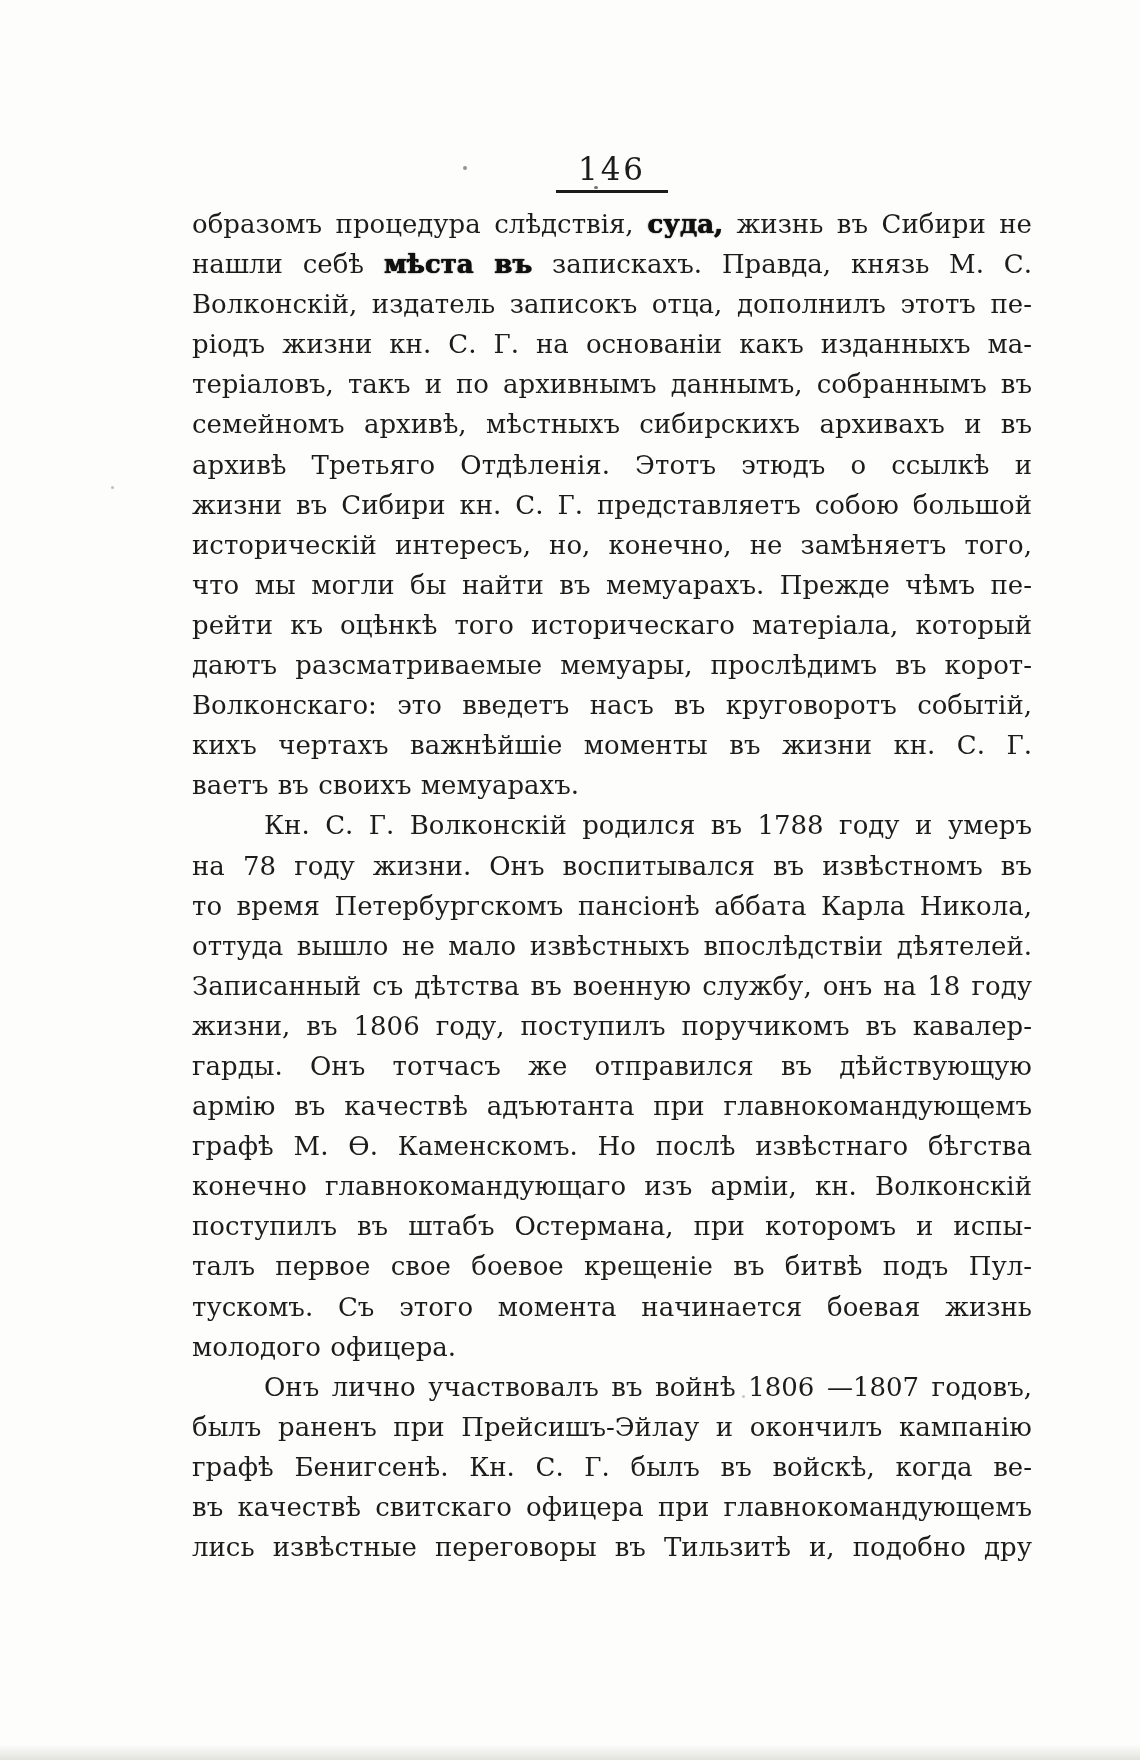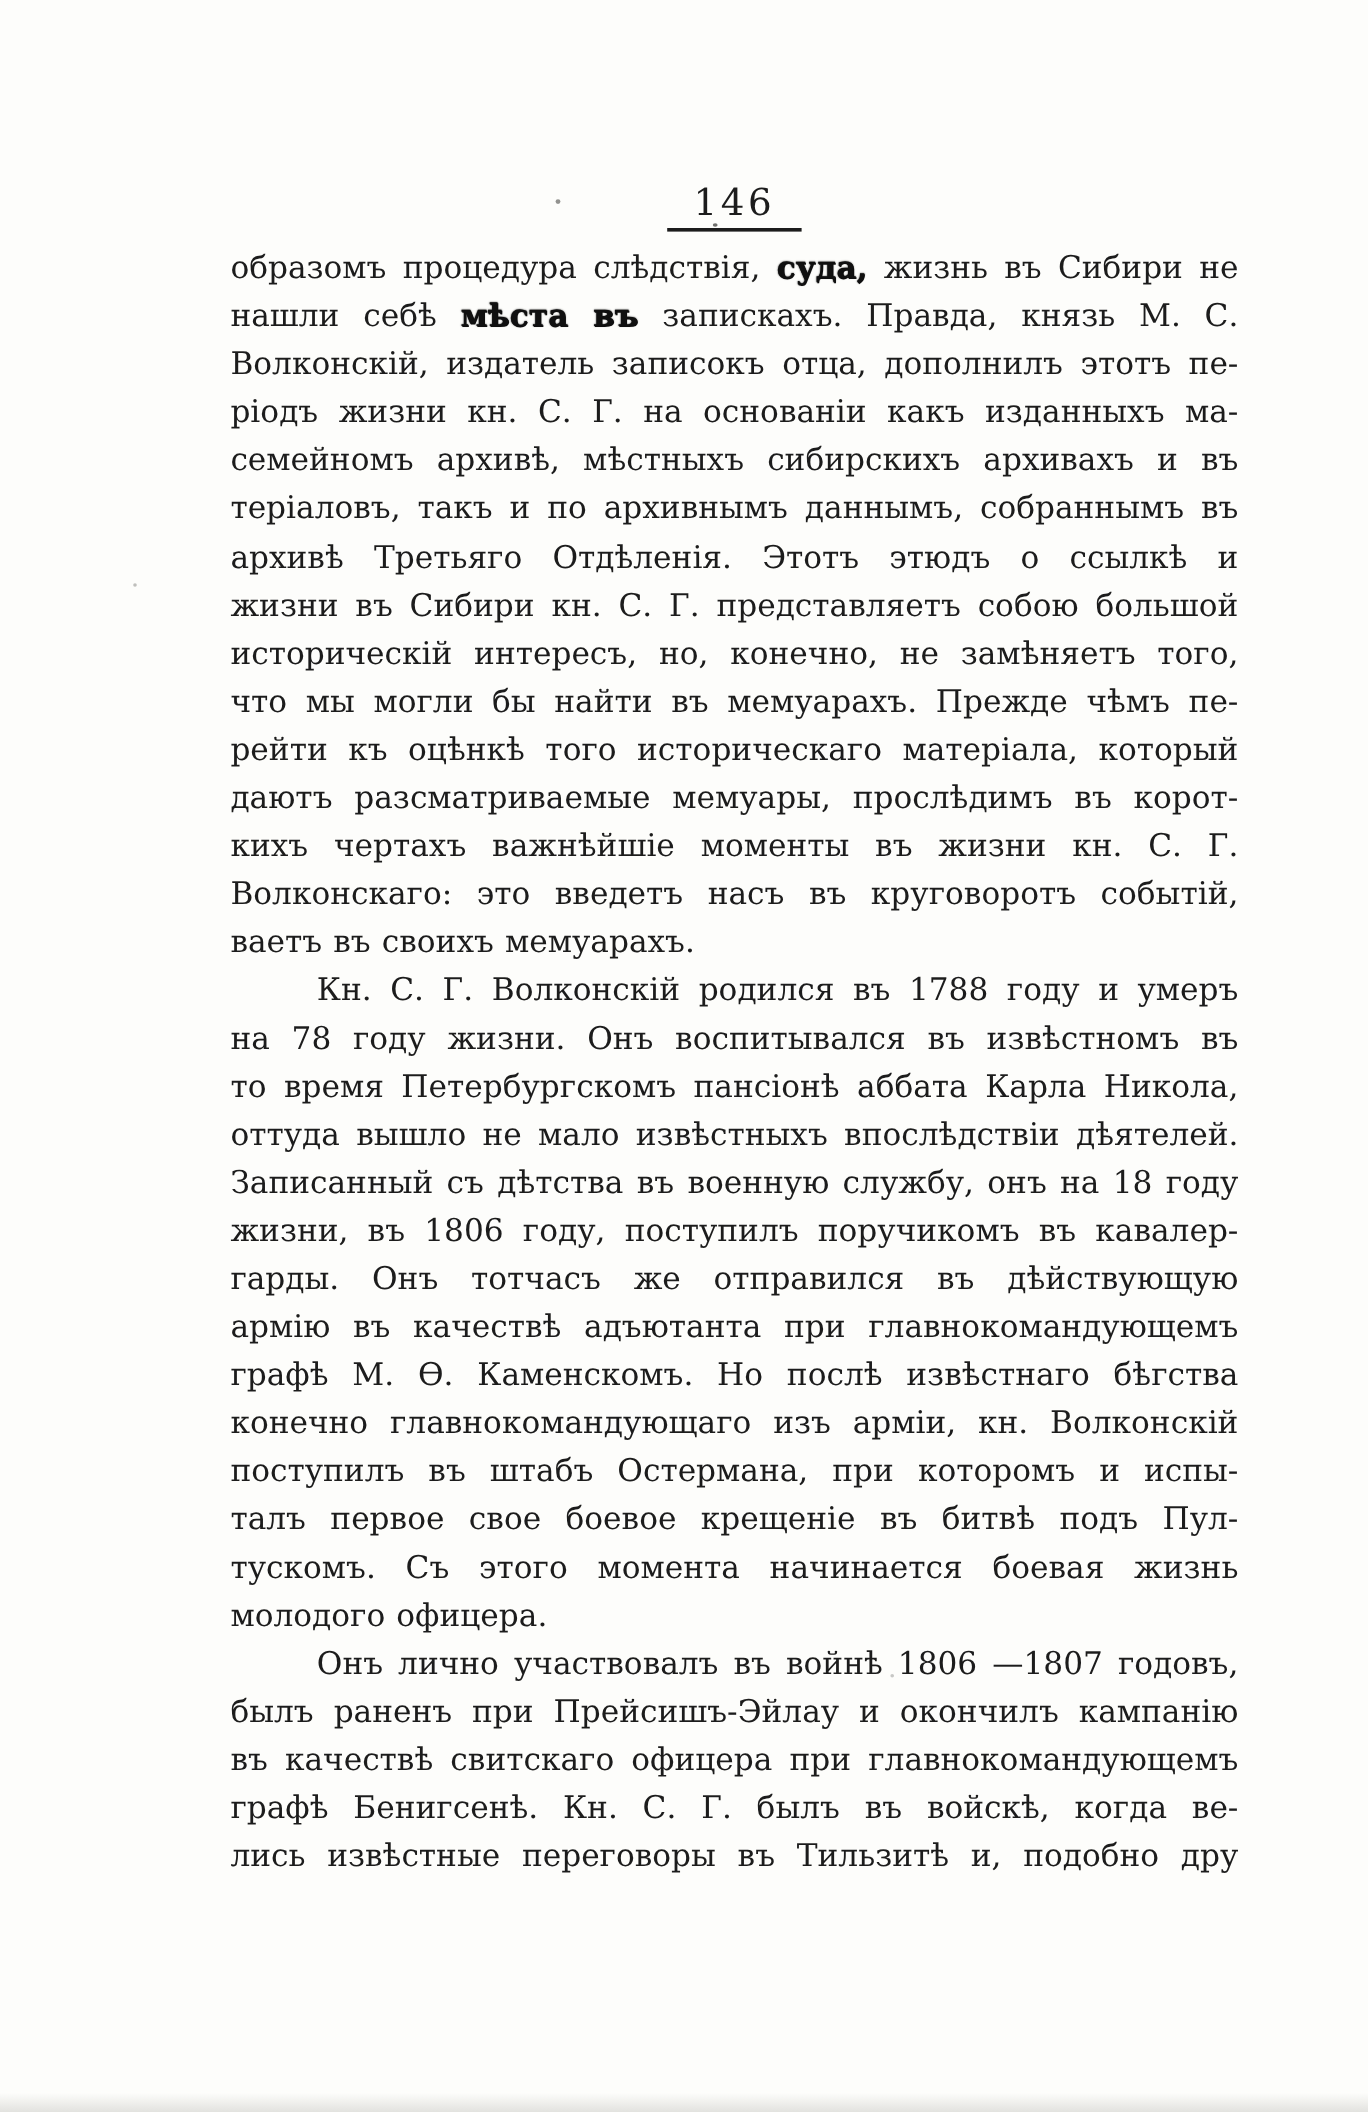--- a/index.html
+++ b/index.html
@@ -75,49 +75,49 @@
 <div class="page">
   <header class="page-header">
     <span class="page-number">146</span>
   </header>
 
   <main class="page-text">
       <div class="line"><span>образомъ процедура слѣдствія, </span><span class="smudge">суда,</span><span> жизнь въ Сибири не</span></div>
       <div class="line"><span>нашли себѣ </span><span class="smudge">мѣста въ</span><span> запискахъ. Правда, князь М. С.</span></div>
       <div class="line"><span>Волконскій, издатель записокъ отца, дополнилъ этотъ пе-</span></div>
       <div class="line"><span>ріодъ жизни кн. С. Г. на основаніи какъ изданныхъ ма-</span></div>
+      <div class="line"><span>теріаловъ, такъ и по архивнымъ даннымъ, собраннымъ въ</span></div>
       <div class="line"><span>семейномъ архивѣ, мѣстныхъ сибирскихъ архивахъ и въ</span></div>
-      <div class="line"><span>теріаловъ, такъ и по архивнымъ даннымъ, собраннымъ въ</span></div>
       <div class="line"><span>архивѣ Третьяго Отдѣленія. Этотъ этюдъ о ссылкѣ и</span></div>
       <div class="line"><span>жизни въ Сибири кн. С. Г. представляетъ собою большой</span></div>
       <div class="line"><span>историческій интересъ, но, конечно, не замѣняетъ того,</span></div>
       <div class="line"><span>что мы могли бы найти въ мемуарахъ. Прежде чѣмъ пе-</span></div>
       <div class="line"><span>рейти къ оцѣнкѣ того историческаго матеріала, который</span></div>
       <div class="line"><span>даютъ разсматриваемые мемуары, прослѣдимъ въ корот-</span></div>
+      <div class="line"><span>Волконскаго: это введетъ насъ въ круговоротъ событій,</span></div>
       <div class="line"><span>кихъ чертахъ важнѣйшіе моменты въ жизни кн. С. Г.</span></div>
-      <div class="line"><span>Волконскаго: это введетъ насъ въ круговоротъ событій,</span></div>
       <div class="line end"><span>ваетъ въ своихъ мемуарахъ.</span></div>
       <div class="line indent"><span>Кн. С. Г. Волконскій родился въ 1788 году и умеръ</span></div>
       <div class="line"><span>на 78 году жизни. Онъ воспитывался въ извѣстномъ въ</span></div>
       <div class="line"><span>то время Петербургскомъ пансіонѣ аббата Карла Никола,</span></div>
       <div class="line"><span>оттуда вышло не мало извѣстныхъ впослѣдствіи дѣятелей.</span></div>
       <div class="line"><span>Записанный съ дѣтства въ военную службу, онъ на 18 году</span></div>
       <div class="line"><span>жизни, въ 1806 году, поступилъ поручикомъ въ кавалер-</span></div>
       <div class="line"><span>гарды. Онъ тотчасъ же отправился въ дѣйствующую</span></div>
       <div class="line"><span>армію въ качествѣ адъютанта при главнокомандующемъ</span></div>
       <div class="line"><span>графѣ М. Ѳ. Каменскомъ. Но послѣ извѣстнаго бѣгства</span></div>
       <div class="line"><span>конечно главнокомандующаго изъ арміи, кн. Волконскій</span></div>
       <div class="line"><span>поступилъ въ штабъ Остермана, при которомъ и испы-</span></div>
       <div class="line"><span>талъ первое свое боевое крещеніе въ битвѣ подъ Пул-</span></div>
       <div class="line"><span>тускомъ. Съ этого момента начинается боевая жизнь</span></div>
       <div class="line end"><span>молодого офицера.</span></div>
       <div class="line indent"><span>Онъ лично участвовалъ въ войнѣ 1806 —1807 годовъ,</span></div>
       <div class="line"><span>былъ раненъ при Прейсишъ-Эйлау и окончилъ кампанію</span></div>
+      <div class="line"><span>графѣ Бенигсенѣ. Кн. С. Г. былъ въ войскѣ, когда ве-</span></div>
       <div class="line"><span>въ качествѣ свитскаго офицера при главнокомандующемъ</span></div>
-      <div class="line"><span>графѣ Бенигсенѣ. Кн. С. Г. былъ въ войскѣ, когда ве-</span></div>
       <div class="line"><span>лись извѣстные переговоры въ Тильзитѣ и, подобно дру</span></div>
     </main>
 
   <div class="speck s1"></div>
   <div class="speck s2"></div>
   <div class="speck s3"></div>
   <div class="speck s4"></div>
   <div class="bottom-edge"></div>
 </div>
 

